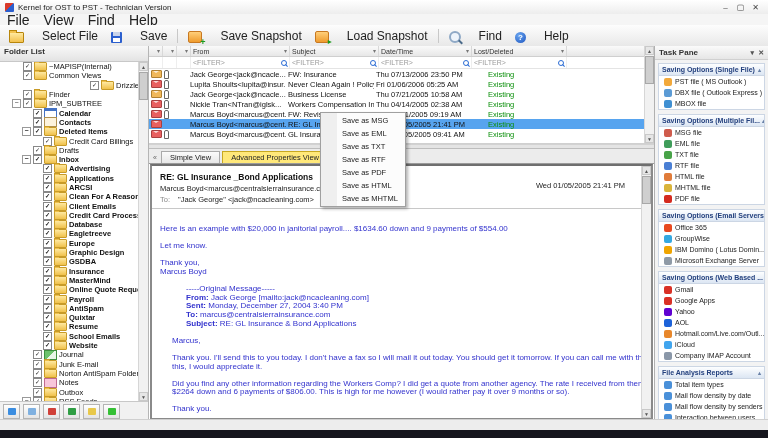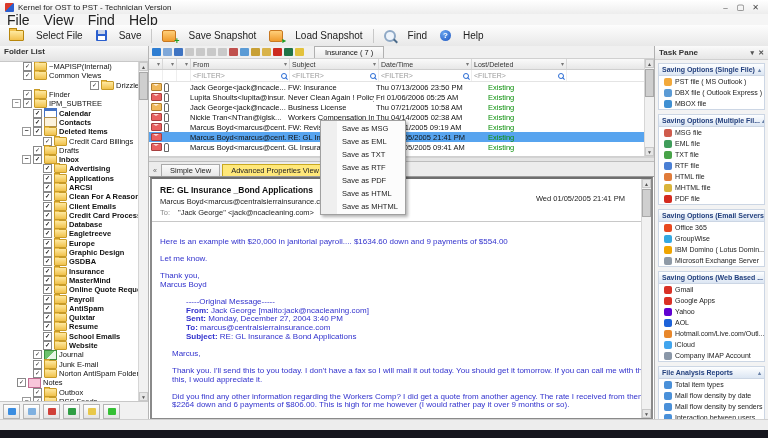--- a/index.html
+++ b/index.html
@@ -14,21 +14,21 @@
   .win-ctrl{width:15px;text-align:center;font-size:8px;color:#444;line-height:13px;}
 
   
   .menubar{position:absolute;top:14px;left:0;right:0;height:11px;display:flex;align-items:center;
            background:#f5f5f5;border-bottom:1px solid #e2e2e2;}
   .menu-item{padding:0 7px;font-size:14px;color:#222;}
 
   
   .toolbar{position:absolute;top:25px;left:0;right:0;height:21px;display:flex;align-items:center;gap:3px;
            padding:0 4px;background:linear-gradient(#fdfdfd,#e8e8e8);border-bottom:1px solid #c5c5c5;}
-  .tb-btn{display:flex;align-items:center;gap:12px;padding:2px 5px;font-size:10px;color:#222;}
+  .tb-btn{display:flex;align-items:flex-end;gap:18px;padding:2px 5px;font-size:12px;color:#222;}
   .tb-sep{width:1px;height:14px;background:#c8c8c8;margin:0 2px;}
   .tbi{display:inline-block;position:relative;flex:none;}
   .open-folder-icon{width:13px;height:9px;background:linear-gradient(#ffe9a0,#f2c14e);border:1px solid #b8860b;border-radius:1px;}
   .open-folder-icon::before{content:"";position:absolute;top:-3px;left:-1px;width:6px;height:2px;background:#f2c14e;border:1px solid #b8860b;border-bottom:none;}
   .save-icon{width:11px;height:11px;background:#2b5fce;border-radius:1px;}
   .save-icon::before{content:"";position:absolute;left:2px;top:0;width:7px;height:4px;background:#c9d4ea;}
   .save-icon::after{content:"";position:absolute;left:2px;bottom:1px;width:7px;height:4px;background:#fff;}
   .save-snapshot-icon,.load-snapshot-icon{width:12px;height:10px;background:linear-gradient(#ffcf7a,#ef9b2d);border:1px solid #c87820;border-radius:2px;}
   .save-snapshot-icon::after{content:"+";position:absolute;right:-4px;bottom:-5px;color:#1d9b1d;font-weight:bold;font-size:9px;}
   .load-snapshot-icon::after{content:"▸";position:absolute;right:-4px;bottom:-4px;color:#1d9b1d;font-size:8px;}
@@ -130,21 +130,21 @@
   .vsb .ar{height:9px;width:100%;text-align:center;background:#e6e6e6;border:1px solid #c9c9c9;box-sizing:border-box;
            font-size:5px;line-height:8px;color:#555;flex:none;}
   .vsb .thumb{width:7px;height:26px;background:#cfcfcf;border:1px solid #a8a8a8;margin-top:1px;flex:none;}
   .vsb .sp{flex:1;}
 
   
   .statusbar{position:absolute;left:0;right:0;bottom:8px;height:10px;background:#ededed;border-top:1px solid #cfcfcf;font-size:7px;color:#555;padding:0 4px;}
   .bottomstrip{position:absolute;left:0;right:0;bottom:0;height:8px;background:#15151d;}
 
   
-  .context-menu{position:absolute;left:320px;top:120px;width:84px;z-index:50;
+  .context-menu{position:absolute;left:320px;top:112px;width:84px;z-index:50;
                 background:linear-gradient(90deg,#efefef 0,#efefef 16px,#fcfcfc 16px);
                 border:1px solid #a0a0a0;box-shadow:2px 2px 3px rgba(0,0,0,.3);padding:1px 0;}
   .cm-item{height:13px;line-height:13px;padding-left:21px;font-size:7.5px;color:#222;white-space:nowrap;}
 </style>
 </head>
 <body>
 
 <div class="app">
 
   <div class="titlebar">
@@ -396,21 +396,21 @@
               <span class="cb">✓</span>
               <span class="fico ic-folder"></span>
               <span class="tree-label">Junk E-mail</span>
             </div>
             <div class="tree-row" style="padding-left: 22px;">
               <span class="exp-sp"></span>
               <span class="cb">✓</span>
               <span class="fico ic-folder"></span>
               <span class="tree-label">Norton AntiSpam Folder</span>
             </div>
-            <div class="tree-row" style="padding-left: 6px;">
+            <div class="tree-row" style="padding-left: 22px;">
               <span class="exp-sp"></span>
               <span class="cb">✓</span>
               <span class="fico ic-notes"></span>
               <span class="tree-label">Notes</span>
             </div>
             <div class="tree-row" style="padding-left: 22px;">
               <span class="exp-sp"></span>
               <span class="cb">✓</span>
               <span class="fico ic-folder"></span>
               <span class="tree-label">Outbox</span>
@@ -445,37 +445,20 @@
           <div class="ftool">
             <span style="background: rgb(232, 200, 74);"></span>
           </div>
           <div class="ftool">
             <span style="background: rgb(53, 192, 53);"></span>
           </div>
         </div>
     </div>
 
     <div class="center-col">
-      <div class="list-toolbar" id="list-toolbar">
-          <span class="lt-icon" style="background: rgb(45, 125, 210);"></span>
-          <span class="lt-icon" style="background: rgb(127, 168, 217);"></span>
-          <span class="lt-icon" style="background: rgb(63, 116, 194);"></span>
-          <span class="lt-icon" style="background: rgb(201, 201, 201);"></span>
-          <span class="lt-icon" style="background: rgb(201, 201, 201);"></span>
-          <span class="lt-icon" style="background: rgb(201, 201, 201);"></span>
-          <span class="lt-icon" style="background: rgb(201, 201, 201);"></span>
-          <span class="lt-icon" style="background: rgb(192, 80, 77);"></span>
-          <span class="lt-icon" style="background: rgb(91, 155, 213);"></span>
-          <span class="lt-icon" style="background: rgb(200, 160, 53);"></span>
-          <span class="lt-icon" style="background: rgb(217, 179, 74);"></span>
-          <span class="lt-icon" style="background: rgb(204, 42, 31);"></span>
-          <span class="lt-icon" style="background: rgb(33, 115, 70);"></span>
-          <span class="lt-icon" style="background: rgb(227, 194, 61);"></span>
-          <div class="mail-tab">Insurance ( 7 )</div>
-        </div>
 
       <div class="list-region">
         <div class="list-header" id="list-header">
             <div class="hcell" style="width: 9px;">
               <span class="hlabel"></span>
               <span class="sarrow">▾</span>
             </div>
             <div class="hcell" style="width: 9px;">
               <span class="hlabel"></span>
               <span class="sarrow">▾</span>

